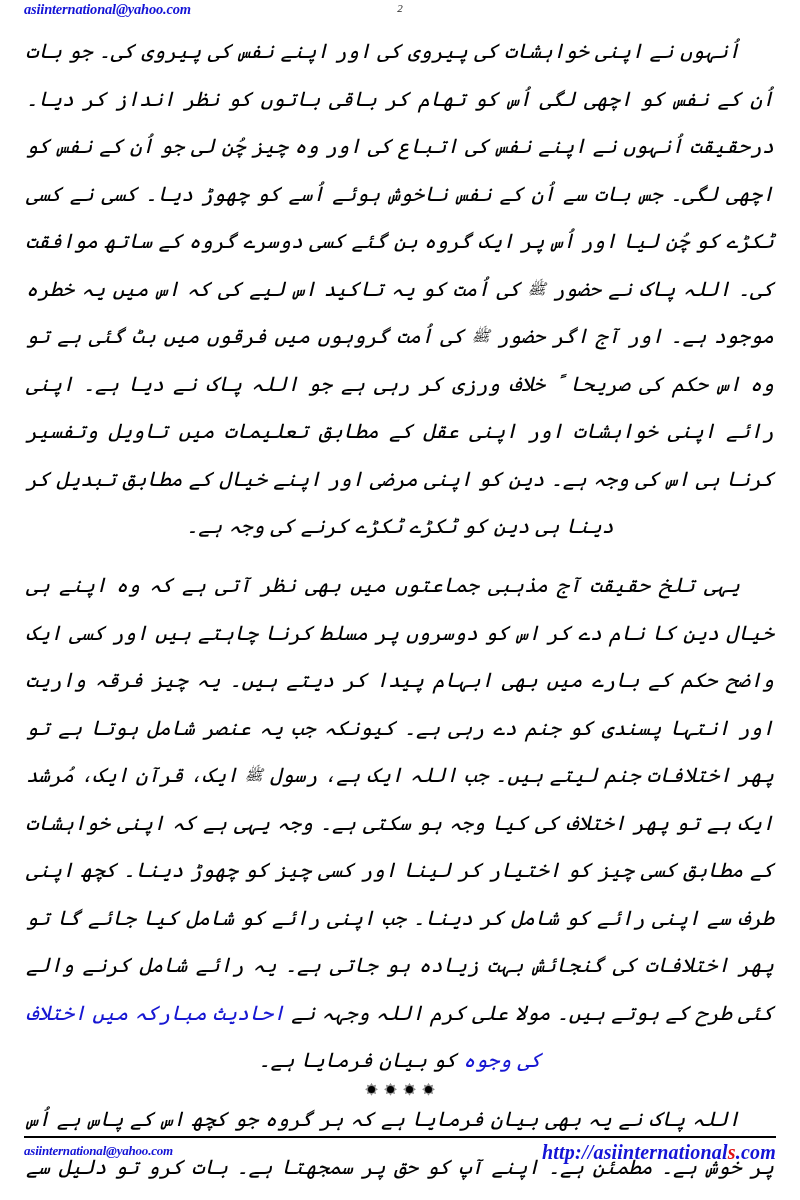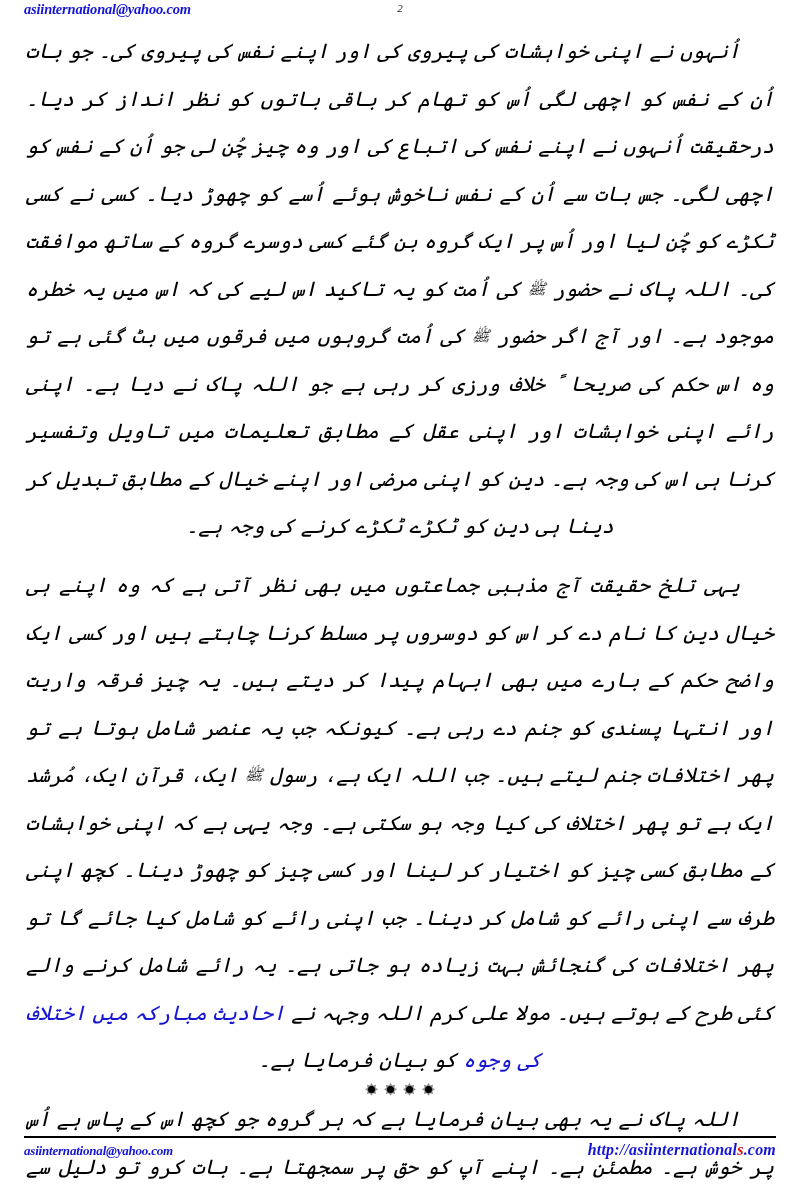--- a/index.html
+++ b/index.html
@@ -164,21 +164,21 @@
     color: #1414d6;
     white-space: nowrap;
   }
   .footer-url {
     position: absolute;
     right: 0;
     top: 0;
     font-family: "Liberation Serif", "DejaVu Serif", serif;
     font-style: italic;
     font-weight: bold;
-    font-size: 16px;
+    font-size: 20px;
     letter-spacing: 0.2px;
     color: #1414d6;
     white-space: nowrap;
   }
   .url-red { color: #e01010; }
 </style>
 </head>
 <body>
 
 <div class="page">

